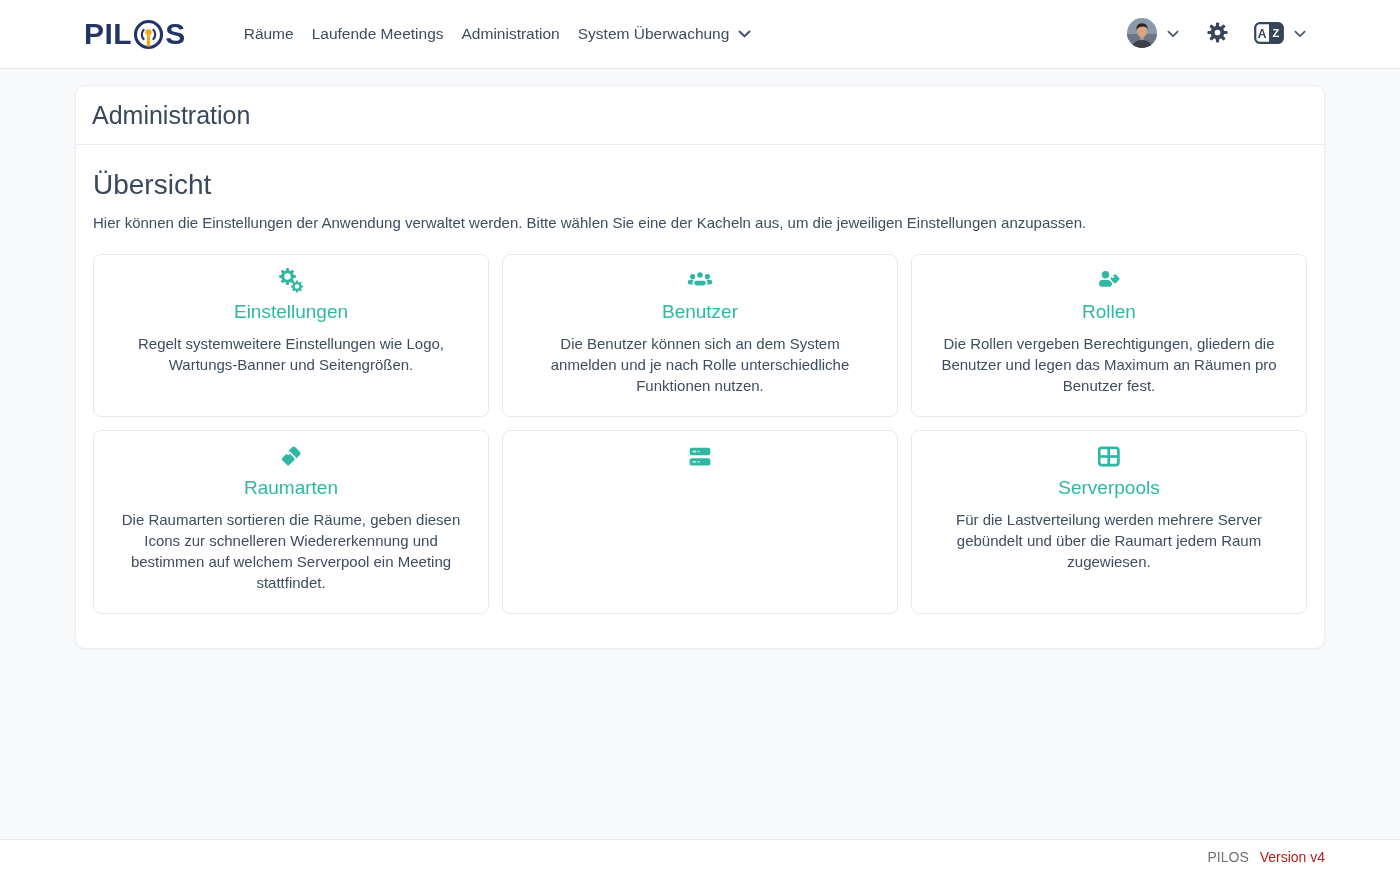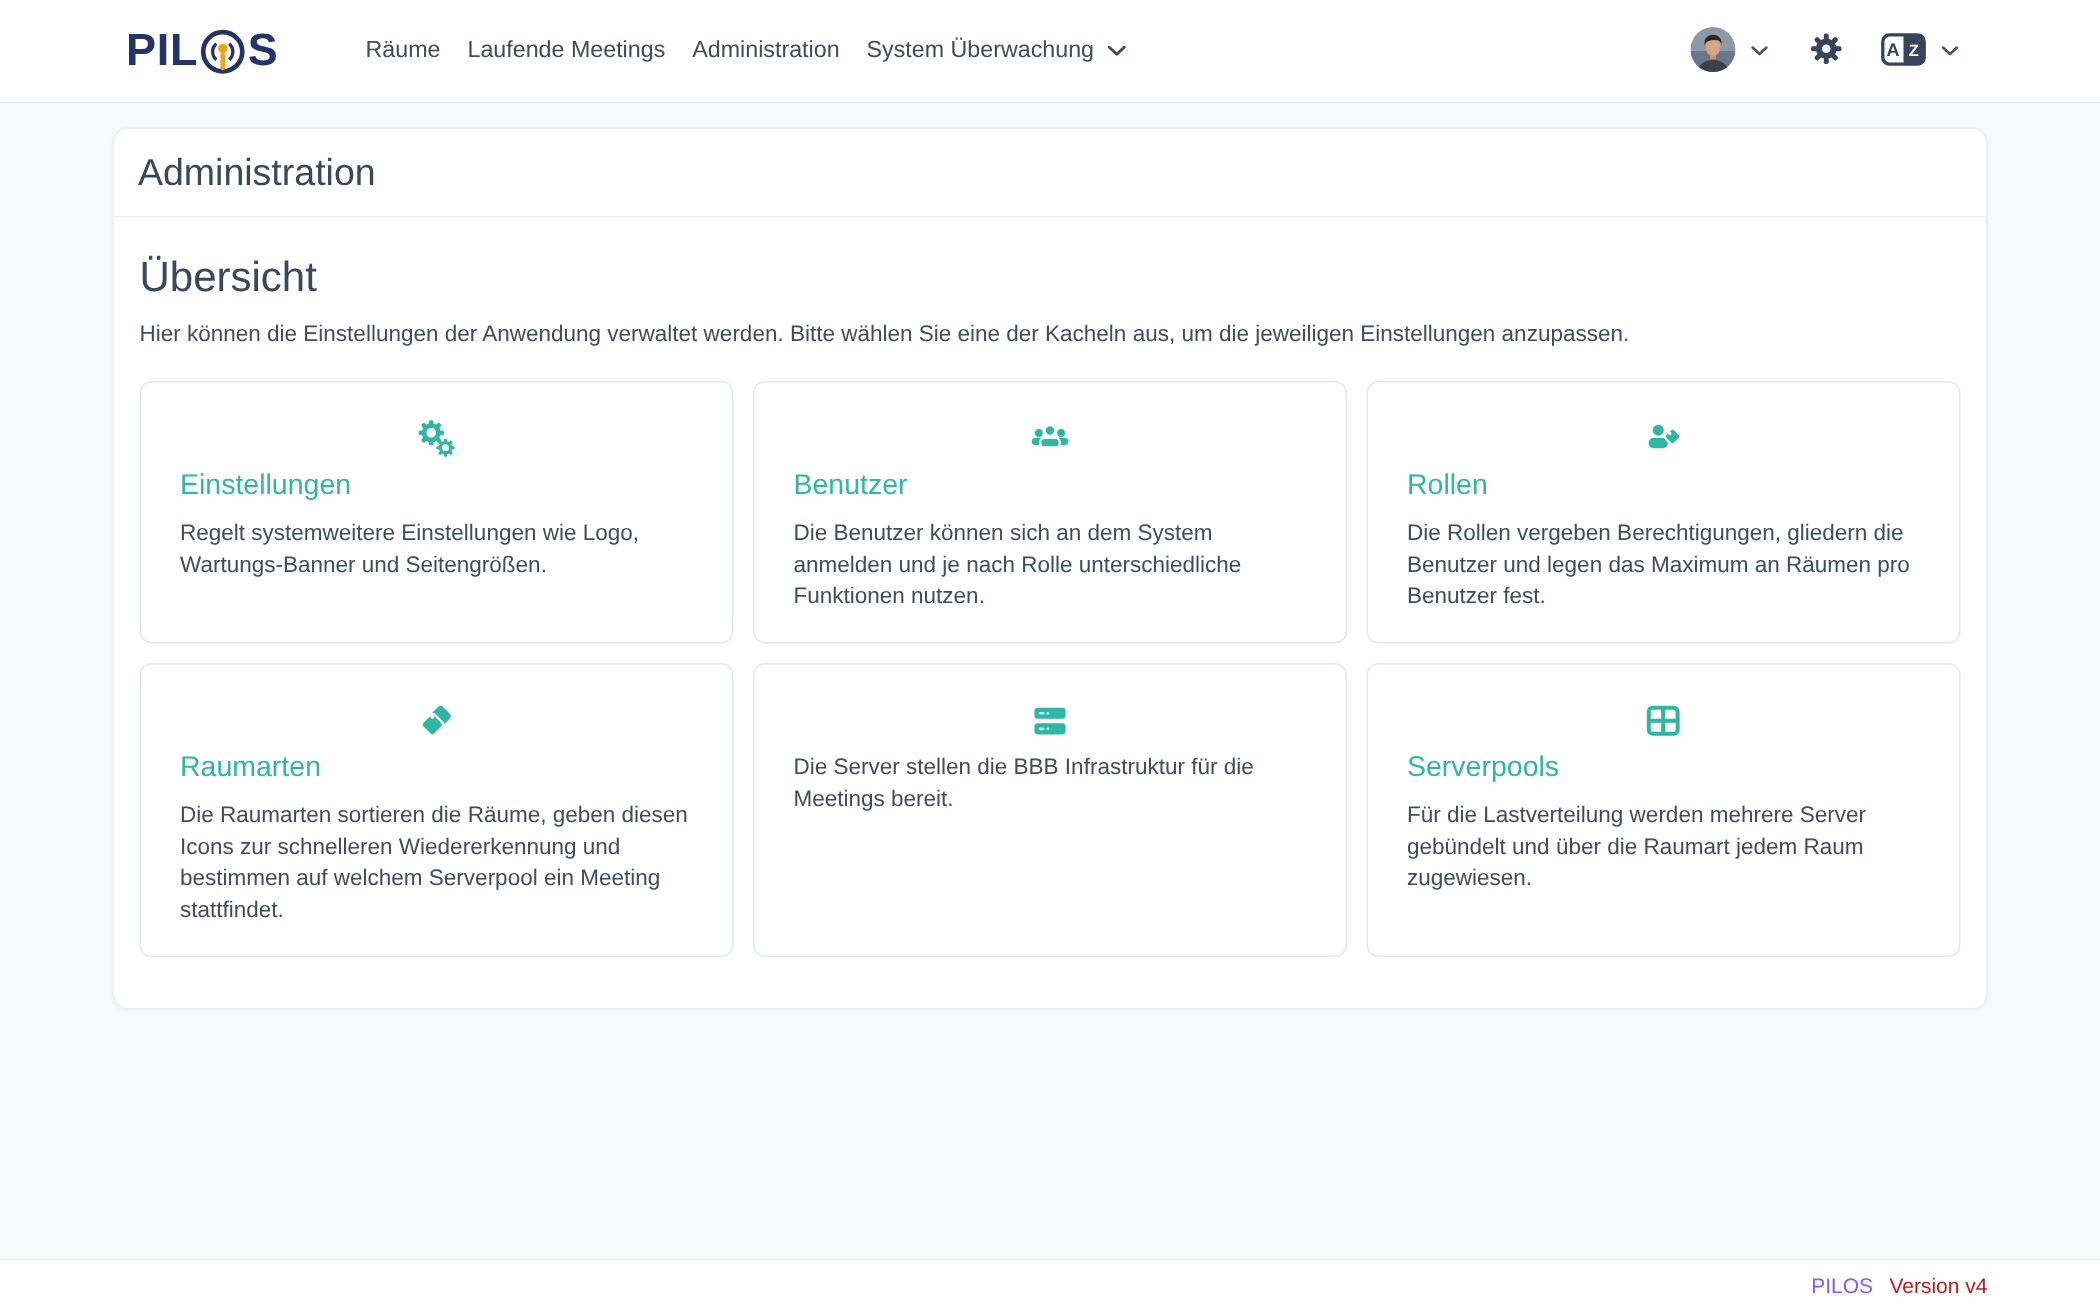--- a/index.html
+++ b/index.html
@@ -71,36 +71,37 @@
   .tile-grid {
     display: grid;
     grid-template-columns: repeat(3, 1fr);
     gap: 13px;
     align-items: stretch;
   }
   .tile {
     background: #fff;
     border: 1px solid #e4e9ee;
     border-radius: 8px;
-    padding: 23px 26px 20px;
+    text-align: center;
+    padding: 11px 26px 20px;
     cursor: pointer;
   }
   .tile-icon { height: 30px; display: flex; justify-content: center; align-items: center; margin-bottom: 5px; }
   .tile-title { margin: 1px 0 10px; font-size: 19px; font-weight: 500; color: #2fb7a4; }
   .tile-desc { margin: 0; font-size: 15px; line-height: 21px; color: #3f4d60; }
 
   
   footer {
     flex: none;
     background: #ffffff;
     border-top: 1px solid #e7eaee;
     padding: 9px 0 10px;
   }
   .footer-inner { width: 1250px; margin: 0 auto; text-align: right; font-size: 14px; }
-  .footer-brand { color: #8b5cf6; text-decoration: none; cursor: pointer; }
+  .footer-brand { color: #737373; text-decoration: none; cursor: pointer; }
   .footer-version { color: #b91c1c; margin-left: 7px; }
 </style>
 </head>
 <body>
 
 <nav class="navbar">
   <div class="brand">
     <span>PIL</span>
     <span>
       <svg width="31" height="31" viewBox="0 0 34 34">
@@ -290,21 +291,20 @@
             <div class="tile-icon">
               <svg width="30" height="30" viewBox="0 0 30 30" fill="#2fb7a4">
                 <rect x="4.6" y="5.8" width="20.8" height="7.4" rx="2.2"></rect>
                 <rect x="4.6" y="16.2" width="20.8" height="7.4" rx="2.2"></rect>
                 <rect x="7.4" y="8.6" width="4" height="1.8" rx="0.9" fill="#b9e9e1"></rect>
                 <circle cx="13.6" cy="9.5" r="1" fill="#b9e9e1"></circle>
                 <rect x="7.4" y="19" width="4" height="1.8" rx="0.9" fill="#b9e9e1"></rect>
                 <circle cx="13.6" cy="19.9" r="1" fill="#b9e9e1"></circle>
               </svg>
             </div>
-            <p class="tile-desc">Die Server stellen die BBB Infrastruktur für die Meetings bereit.</p>
           </div>
 
           <div class="tile">
             <div class="tile-icon">
               <svg width="30" height="30" viewBox="0 0 30 30">
                 <g fill="none" stroke="#2fb7a4" stroke-width="2.7">
                   <rect x="5.2" y="5.8" width="19.2" height="17.4" rx="2.6"></rect>
                   <line x1="14.8" y1="5.8" x2="14.8" y2="23.2"></line>
                   <line x1="5.2" y1="14.5" x2="24.4" y2="14.5"></line>
                 </g>

